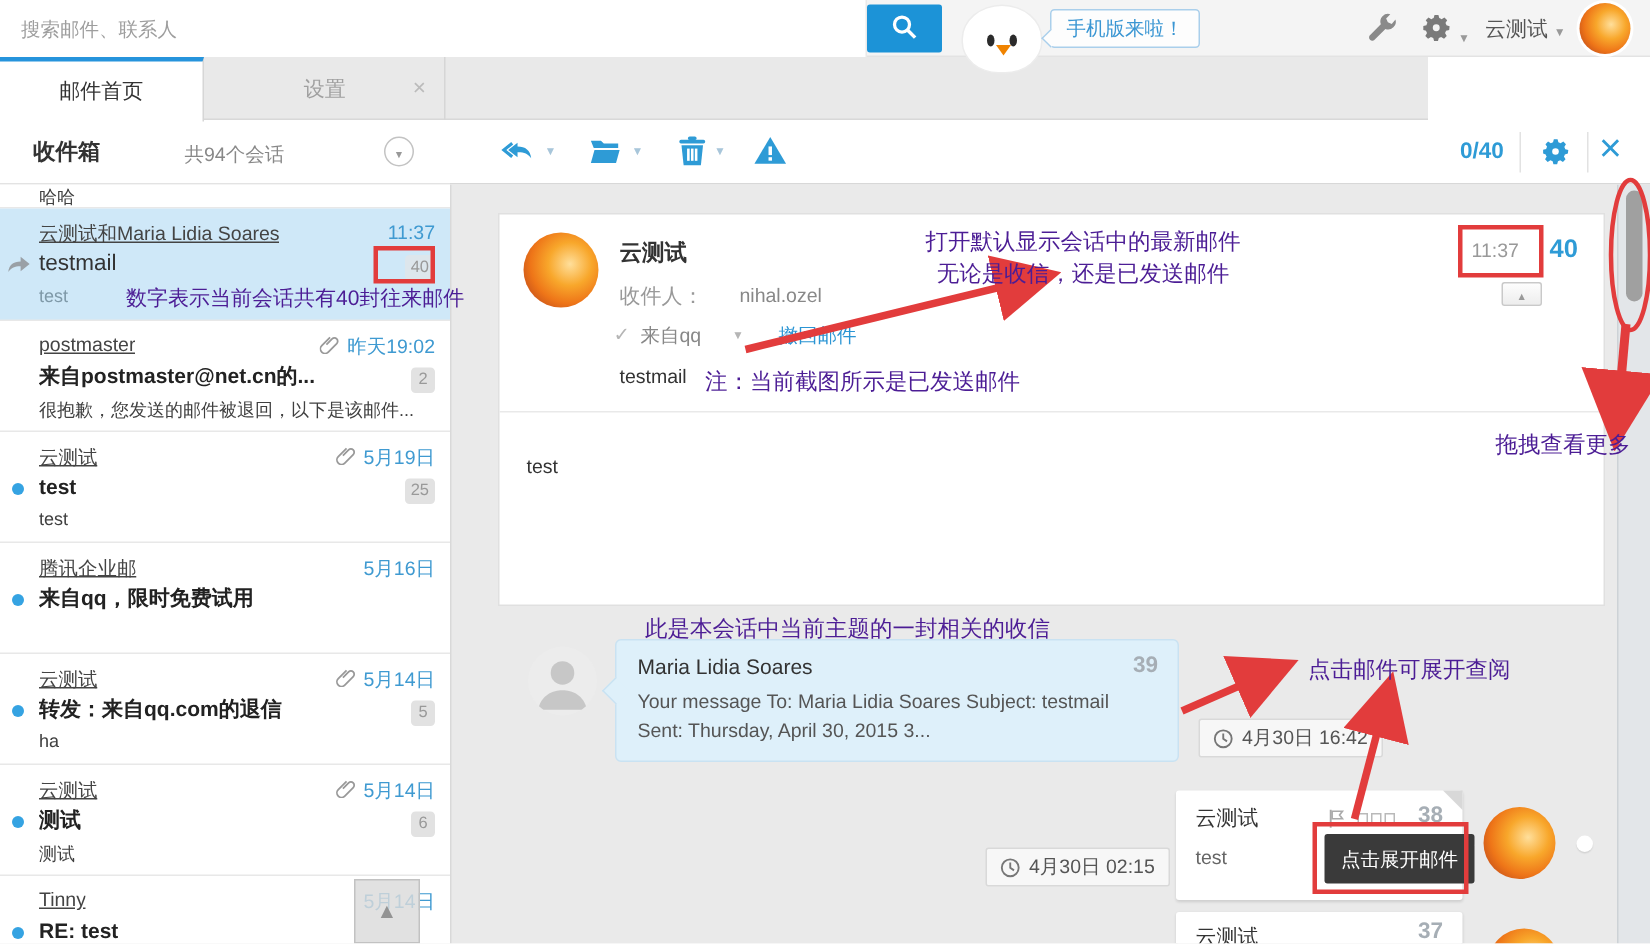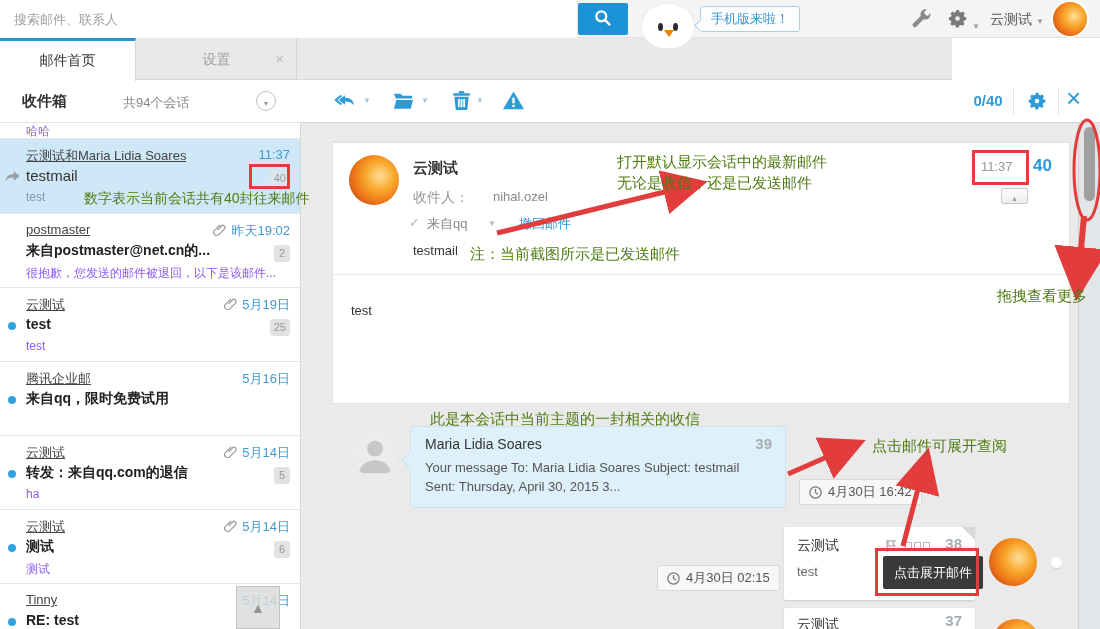--- a/index.html
+++ b/index.html
@@ -42,21 +42,21 @@
   .conv-list { position:absolute; left:0; top:43px; width:300px; height:506px; overflow:hidden; }
   .conv-row { position:relative; height:74px; border-bottom:1px solid #e8e8e8; background:#fff; cursor:pointer; }
   .conv-row.partial { height:16px; }
   .conv-row.selected { height:75px; background:#cfe8f8; }
   .conv-sender { position:absolute; left:26px; top:8px; font-size:13px; color:#444; max-width:185px; white-space:nowrap; overflow:hidden;text-decoration:underline; }
   .conv-meta { position:absolute; right:10px; top:8px; font-size:13px; color:#3f9ad1; display:flex; align-items:center; gap:5px; }
   .conv-subject { position:absolute; left:26px; top:28px; font-size:14px; font-weight:bold; color:#222; max-width:225px; white-space:nowrap; overflow:hidden; }
   .selected .conv-subject { font-weight:400; font-size:15px; color:#333; }
   .conv-badge { position:absolute; right:10px; top:31px; min-width:16px; height:17px; line-height:17px; background:#e2e2e2; color:#999; font-size:11px; text-align:center; border-radius:3px; padding:0 4px; }
   .selected .conv-badge { background:#dde6ec; }
-  .conv-preview { position:absolute; left:26px; right:4px; top:51px; font-size:12px; color:#8b5cf6; white-space:nowrap; overflow:hidden; }
+  .conv-preview { position:absolute; left:26px; right:4px; top:51px; font-size:12px; color:#404040; white-space:nowrap; overflow:hidden; }
   .partial .conv-preview { top:0; }
   .selected .conv-preview { color:#7f99a8; }
   .conv-dot { position:absolute; left:8px; top:34px; width:8px; height:8px; border-radius:50%; background:#35a3e2; }
   .conv-fwd { position:absolute; left:4px; top:31px; width:18px; height:15px; }
   .backtop { position:absolute; left:236px; top:506px; width:44px; height:43px; background:rgba(219,219,219,.82); border:1px solid #c2c2c2; z-index:20; text-align:center; line-height:41px; cursor:pointer; }
   .backtop::after { content:"▲"; color:#939393; font-size:14px; }
 
   
   .main-toolbar { position:absolute; left:300px; top:80px; width:800px; height:43px; background:#fff; border-bottom:1px solid #d8d8d8; z-index:4; }
   .tb-icon { position:absolute; top:9px; width:23px; height:23px; cursor:pointer; }
@@ -106,21 +106,21 @@
   .sc-squares { position:absolute; left:121px; top:15px; display:flex; gap:2px; }
   .sc-squares i { width:7px; height:7px; border:1px solid #b9b9b9; background:#fff; }
   .sc-pointer { position:absolute; right:-6px; top:31px; width:11px; height:11px; background:#fff; transform:rotate(45deg); z-index:45; }
   .avatar-38 { position:absolute; left:989px; top:538px; width:48px; height:48px; z-index:2; }
   .white-dot { position:absolute; left:1051px; top:557px; width:11px; height:11px; border-radius:50%; background:#fff; box-shadow:0 1px 1px rgba(0,0,0,.1); }
   .avatar-37 { position:absolute; left:992px; top:619px; width:48px; height:48px; z-index:2; }
 
   .dark-tooltip { position:absolute; left:883px; top:556px; height:33px; line-height:33px; padding:0 11px; background:#3a3a3a; color:#fff; font-size:13px; border-radius:2px; white-space:nowrap; z-index:54; cursor:pointer; }
 
   
-  .ann { position:absolute; color:#4d7c0f; z-index:60; white-space:nowrap; pointer-events:none; }
+  .ann { position:absolute; color:#4c1d95; z-index:60; white-space:nowrap; pointer-events:none;text-align:center; }
   .red-rect { position:absolute; border:3px solid #e23c3c; z-index:56; pointer-events:none; }
   #ann-overlay { position:absolute; left:0; top:0; z-index:55; pointer-events:none; }
 </style>
 </head>
 <body>
 
 <div id="app">
 
   <div class="topbar">
     <input class="search-box" placeholder="搜索邮件、联系人" style="">

